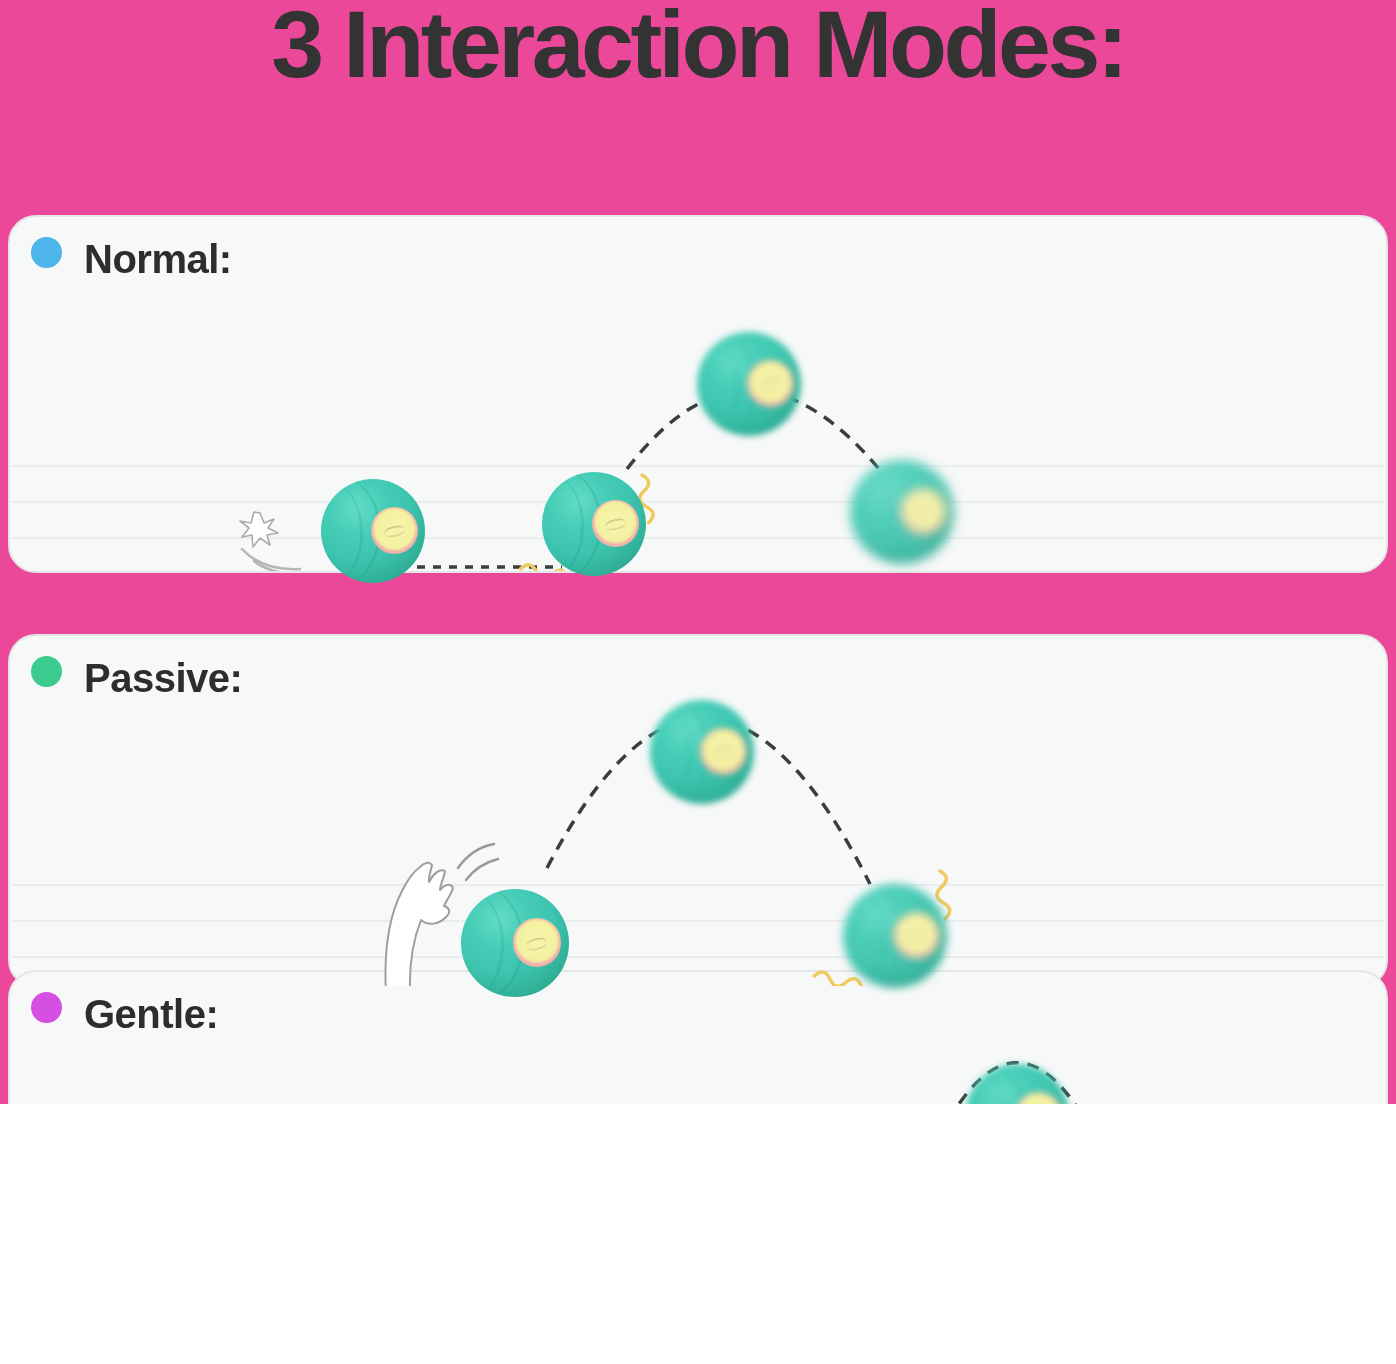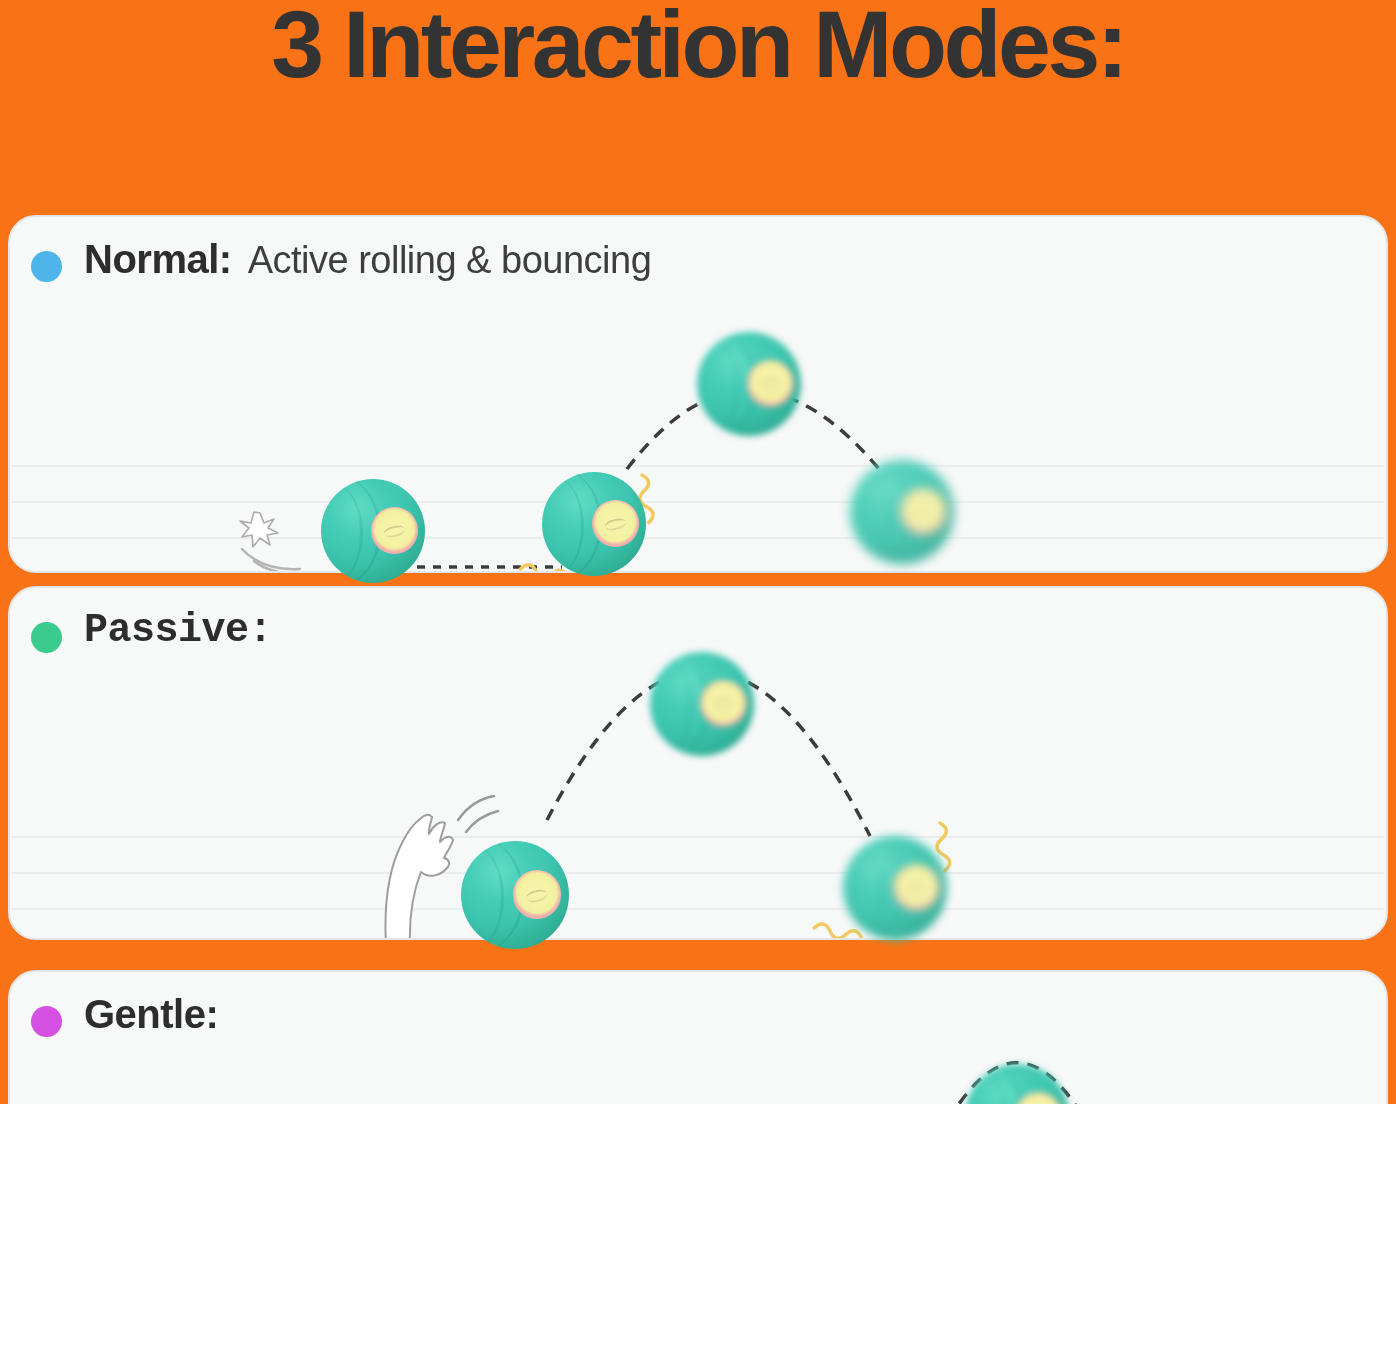--- a/index.html
+++ b/index.html
@@ -1,28 +1,28 @@
 <!DOCTYPE html>
 <html><head>
 <meta charset="utf-8">
 <style>
   html,body{margin:0;padding:0;background:#fff;}
-  #stage{position:relative;width:1396px;height:1104px;background:#f97316;overflow:hidden;
+  #stage{position:relative;width:1396px;height:1104px;background:#ec4899;overflow:hidden;
          font-family:"Liberation Sans",sans-serif;}
 
   .title{position:absolute;top:-10px;left:0;right:0;text-align:center;
          font-size:95px;font-weight:700;letter-spacing:-3.5px;color:#333;}
 
   .panel{position:absolute;left:8px;width:1376px;background:#f7f8f8;
          border:2px solid #e4e5e7;border-radius:28px;}
   #panel-normal{top:215px;height:354px;}
-  #panel-passive{top:586px;height:350px;font-family:Liberation Mono, monospace;}
+  #panel-passive{top:634px;height:350px;}
   #panel-gentle{top:970px;height:346px;}
 
-  .panel-header{position:absolute;top:20px;left:21px;display:flex;align-items:flex-end;
+  .panel-header{position:absolute;top:20px;left:21px;display:flex;align-items:flex-start;
                 gap:22px;z-index:5;white-space:nowrap;}
   .dot{width:31px;height:31px;border-radius:50%;flex:0 0 auto;}
   .mode-label{font-size:40px;font-weight:700;color:#2d2d2d;letter-spacing:-0.5px;}
   .mode-desc{font-size:38px;font-weight:400;color:#3e3e3e;margin-left:-6px;letter-spacing:-0.5px;}
 
   .fl{position:absolute;left:2px;right:2px;height:2px;background:#ebecee;z-index:1;}
   .fl1{top:248px;} .fl2{top:284px;} .fl3{top:320px;}
 
   .overlay{position:absolute;left:0;top:0;z-index:2;}
 
@@ -77,21 +77,20 @@
 </svg>
 
 <div id="stage">
 
   <div class="title">3 Interaction Modes:</div>
 
   <section class="panel" id="panel-normal">
     <div class="panel-header">
       <span class="dot" style="background: rgb(77, 181, 234);"></span>
       <span class="mode-label">Normal:</span>
-      <span class="mode-desc">Active rolling &amp; bouncing</span>
     </div>
     <div class="fl fl1"></div>
     <div class="fl fl2"></div>
     <div class="fl fl3"></div>
 
     <svg class="overlay" width="1376" height="354" viewBox="0 0 1376 354">
       <path class="gdash" d="M407 350 L552 350"></path>
       <path class="dash" d="M617 252 Q739 92 874 258"></path>
       <use href="#squig-v" transform="translate(632,258) rotate(-8)"></use>
       <use href="#squig-h" transform="translate(512,344) rotate(10)"></use>

